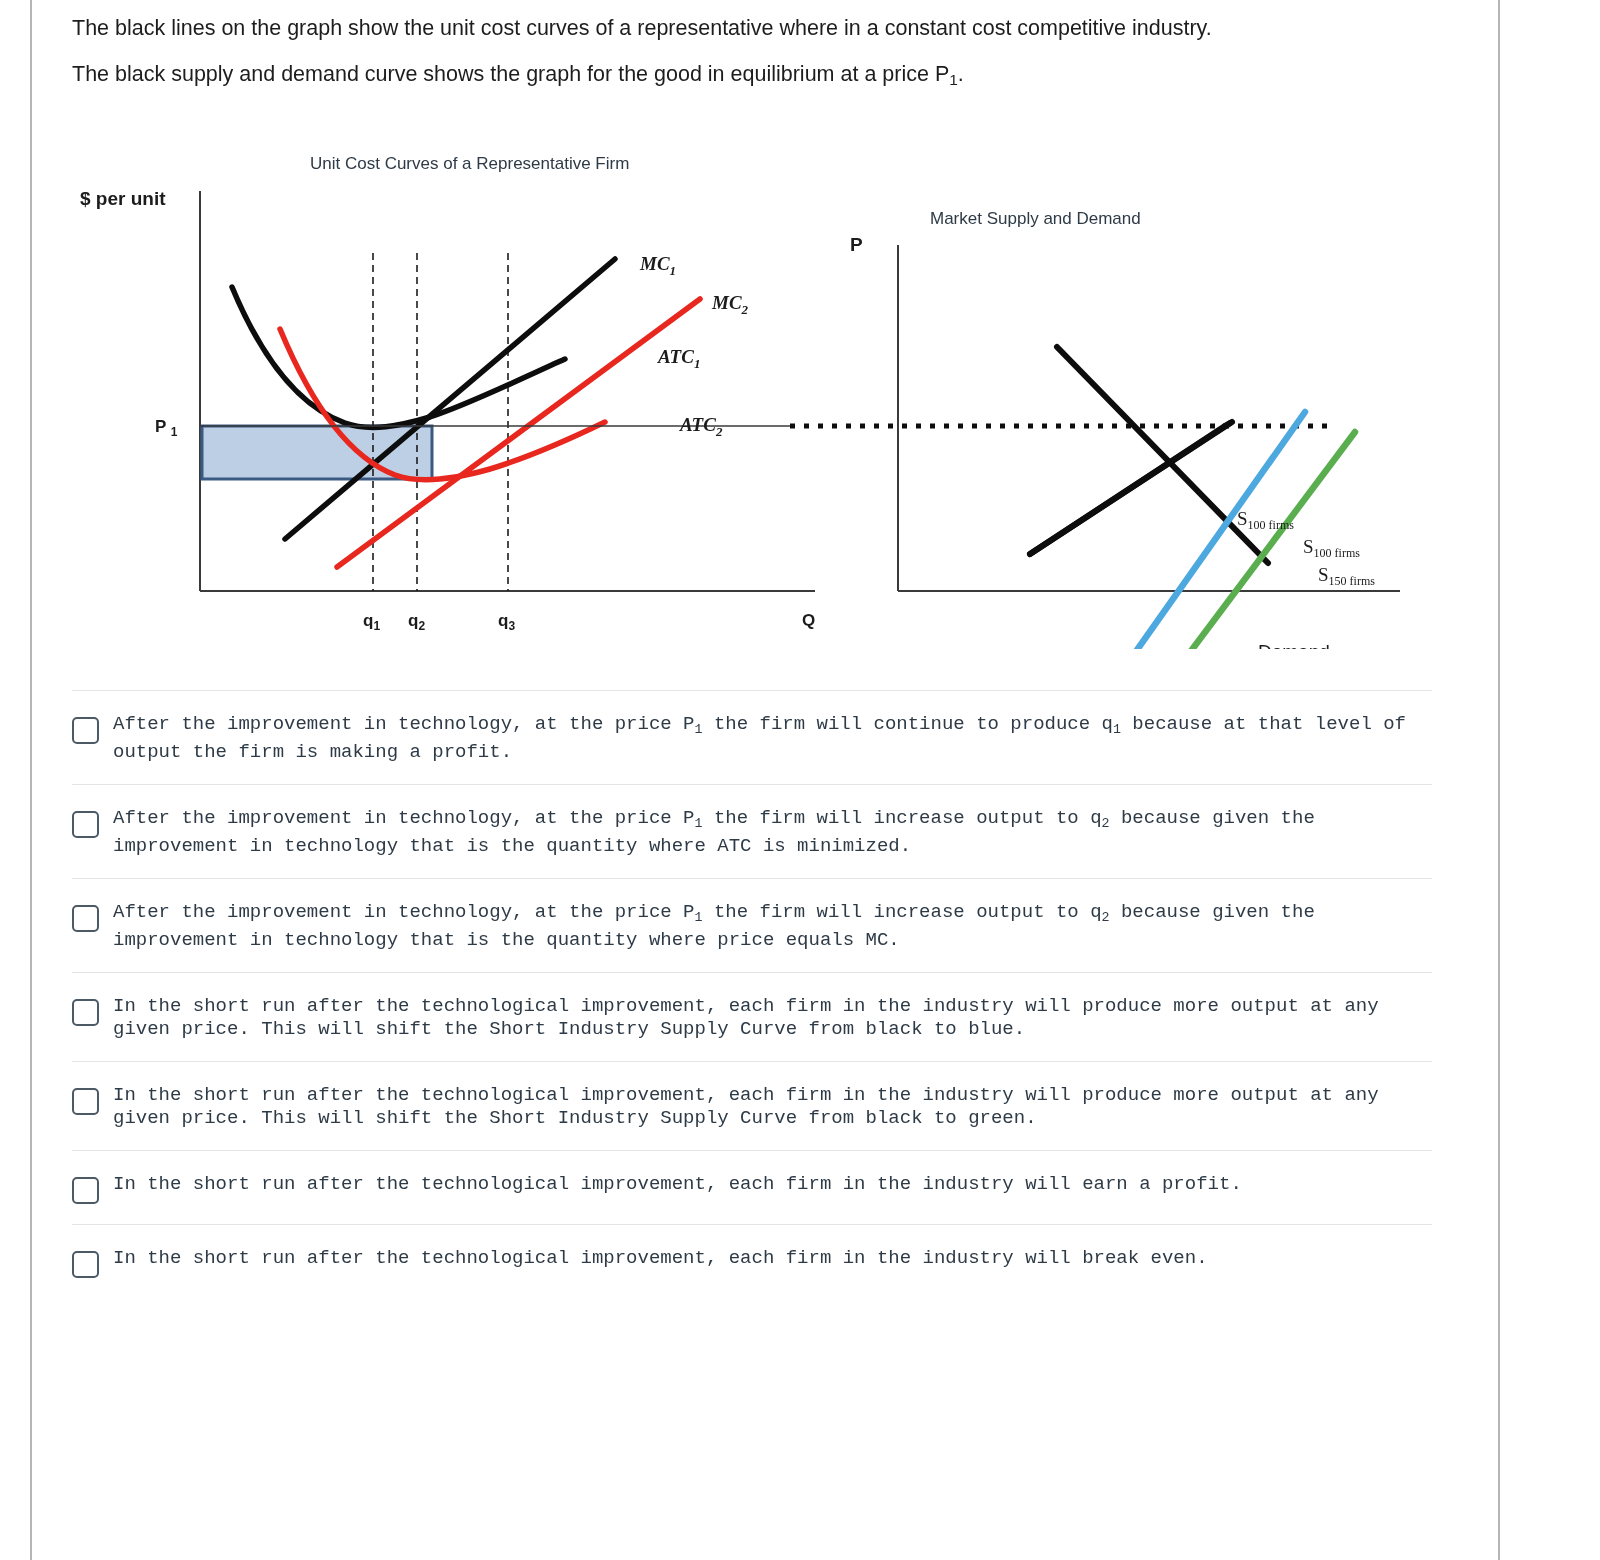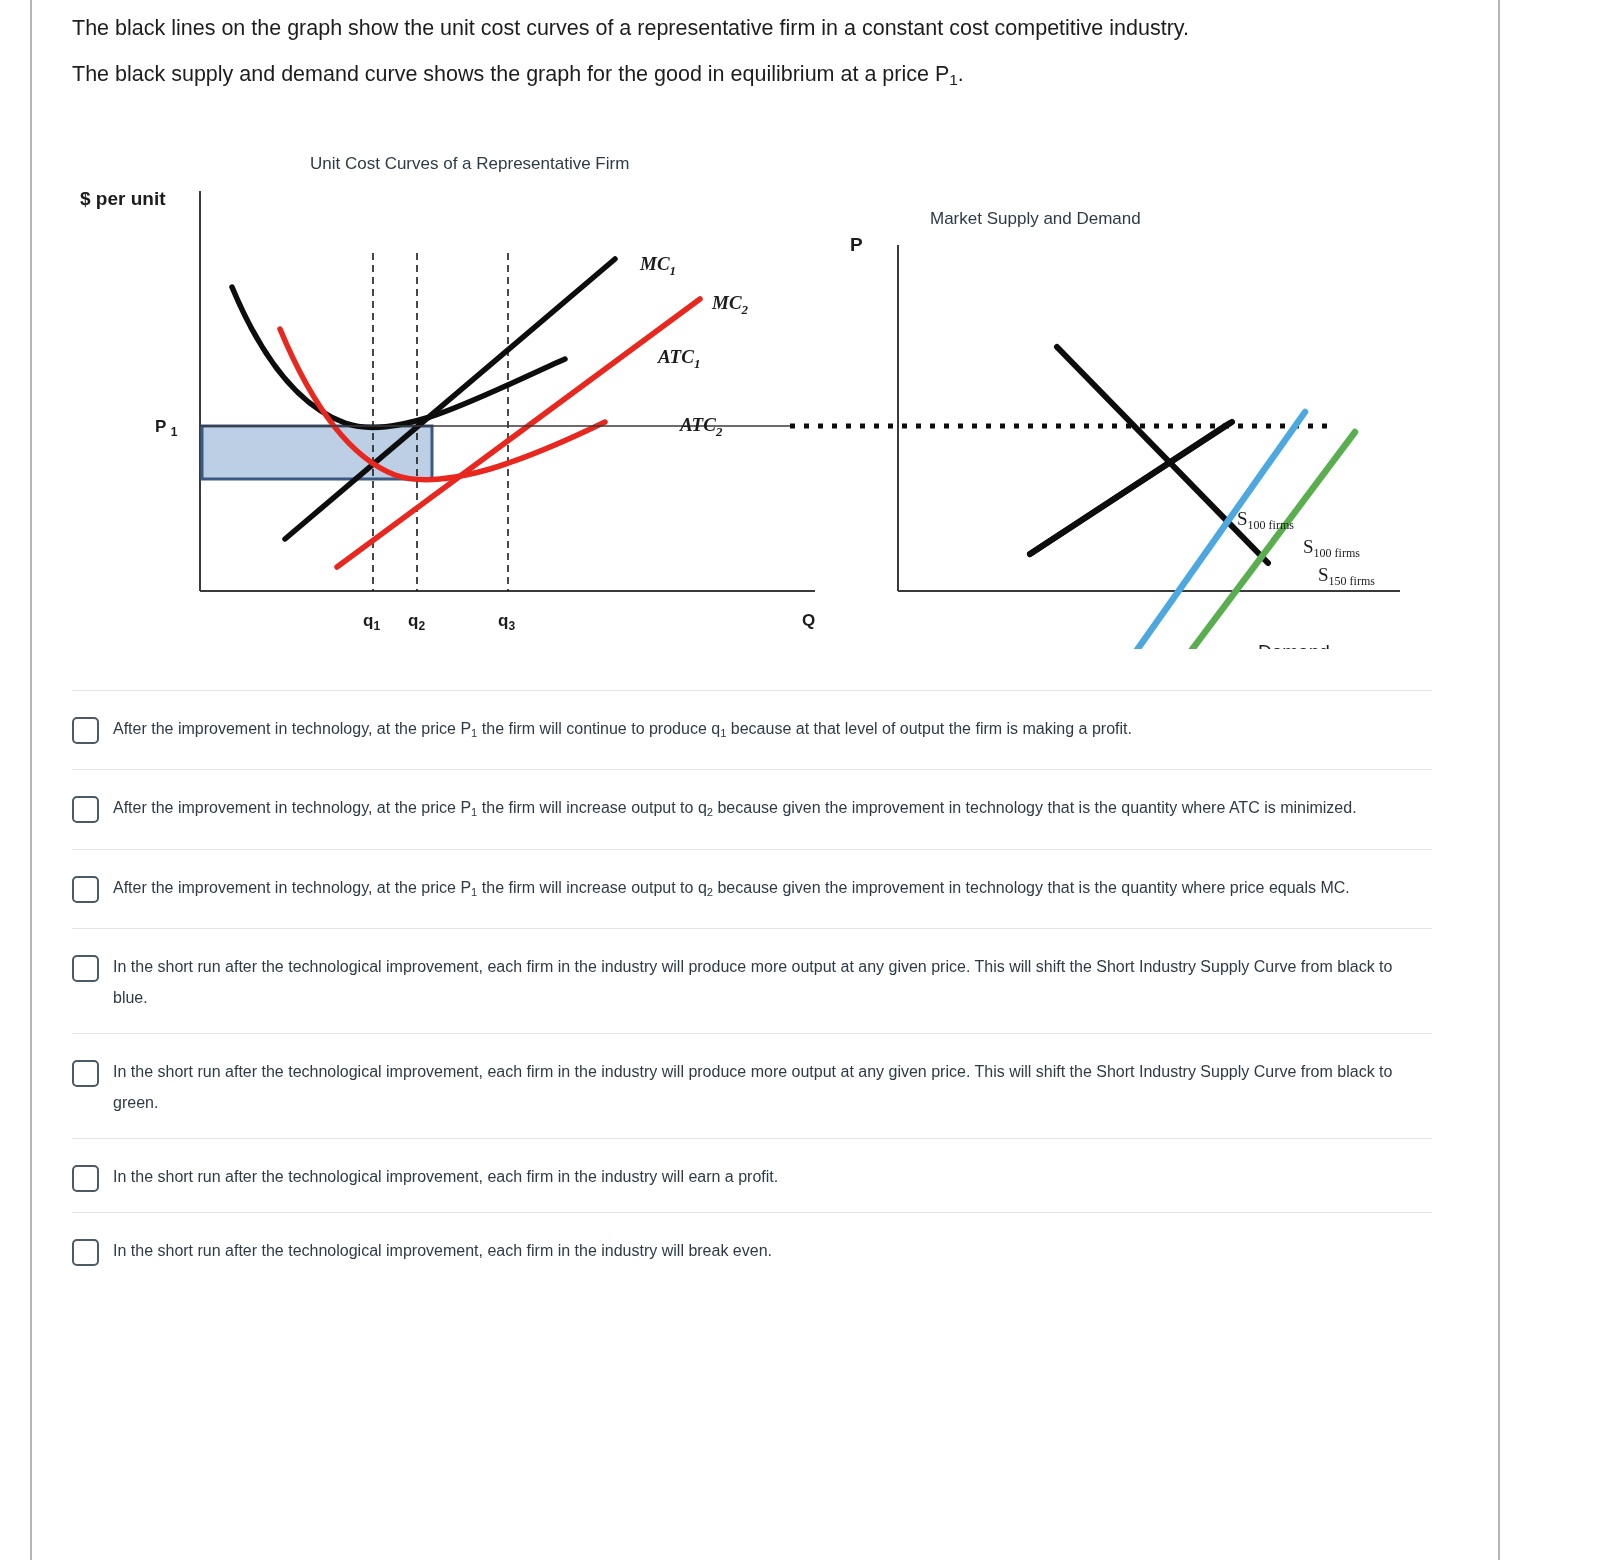--- a/index.html
+++ b/index.html
@@ -74,39 +74,39 @@
     width: 23px;
     height: 23px;
     border: 2px solid #4c5a66;
     border-radius: 5px;
     background: #ffffff;
     margin-top: 4px;
     margin-right: 14px;
     cursor: pointer;
   }
   .opt-label {
-    font-size: 16px;
-    line-height: 31px;
+    font-size: 19px;
+    line-height: 23px;
     color: #2e3b47;
-    font-family: Liberation Sans, sans-serif;
+    font-family: Liberation Mono, monospace;
     max-width: 1300px;
   }
   .opt-label sub {
     font-size: 0.7em;
     vertical-align: -0.3em;
   }
 </style>
 </head>
 <body>
 
 <div class="page-frame"></div>
 
 <div class="prompt">
   <p>
-    <span>The black lines on the graph show the unit cost curves of a representative firm in a constant cost competitive industry.</span>
+    <span>The black lines on the graph show the unit cost curves of a representative where in a constant cost competitive industry.</span>
   </p>
   <p>
     <span>The black supply and demand curve shows the graph for the good in equilibrium at a price P</span><sub>1</sub><span>.</span>
   </p>
 </div>
 
 <div class="figure">
 <svg width="1470" height="510" viewBox="0 0 1470 510" xmlns="http://www.w3.org/2000/svg">
 
   <text x="310" y="30" font-family="Liberation Sans, sans-serif" font-size="17" fill="#2e3b47">Unit Cost Curves of a Representative Firm</text>

